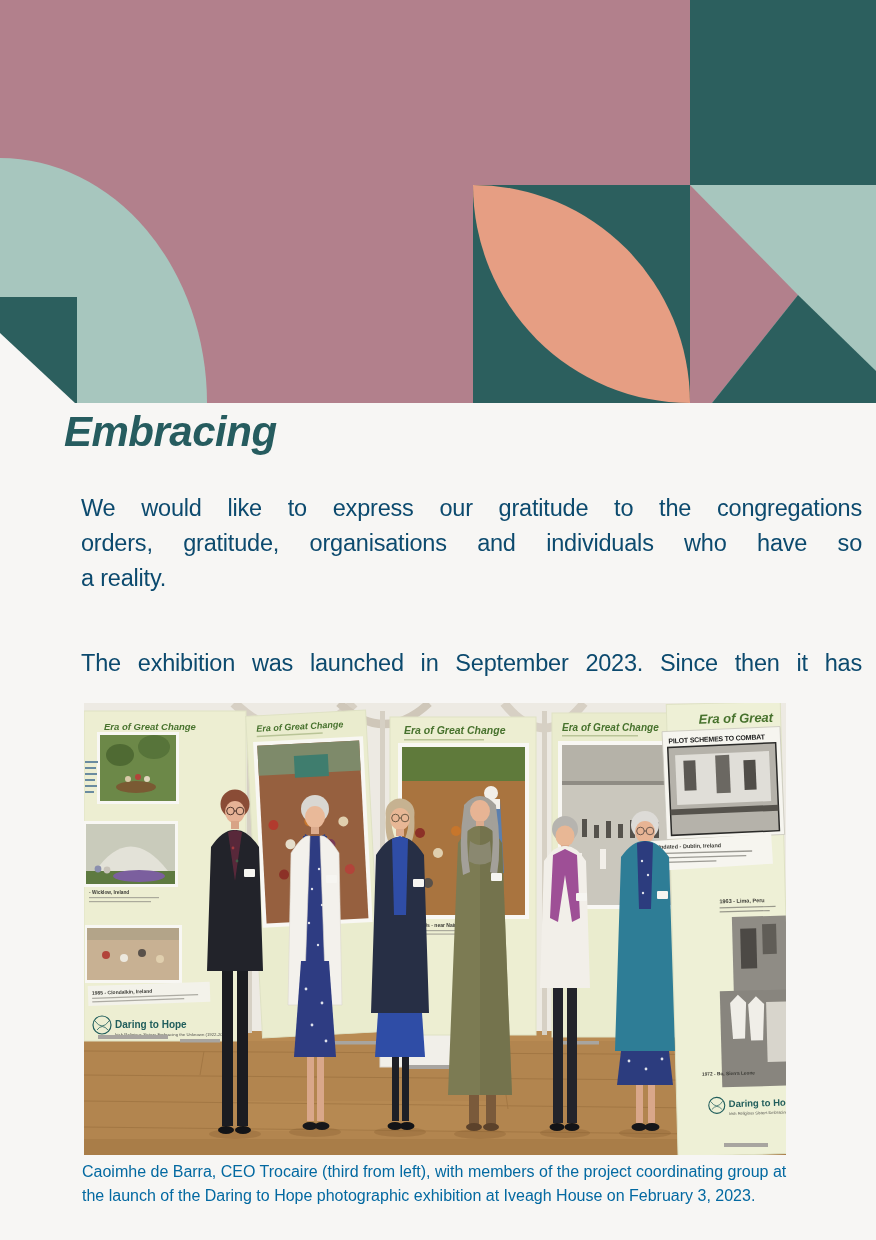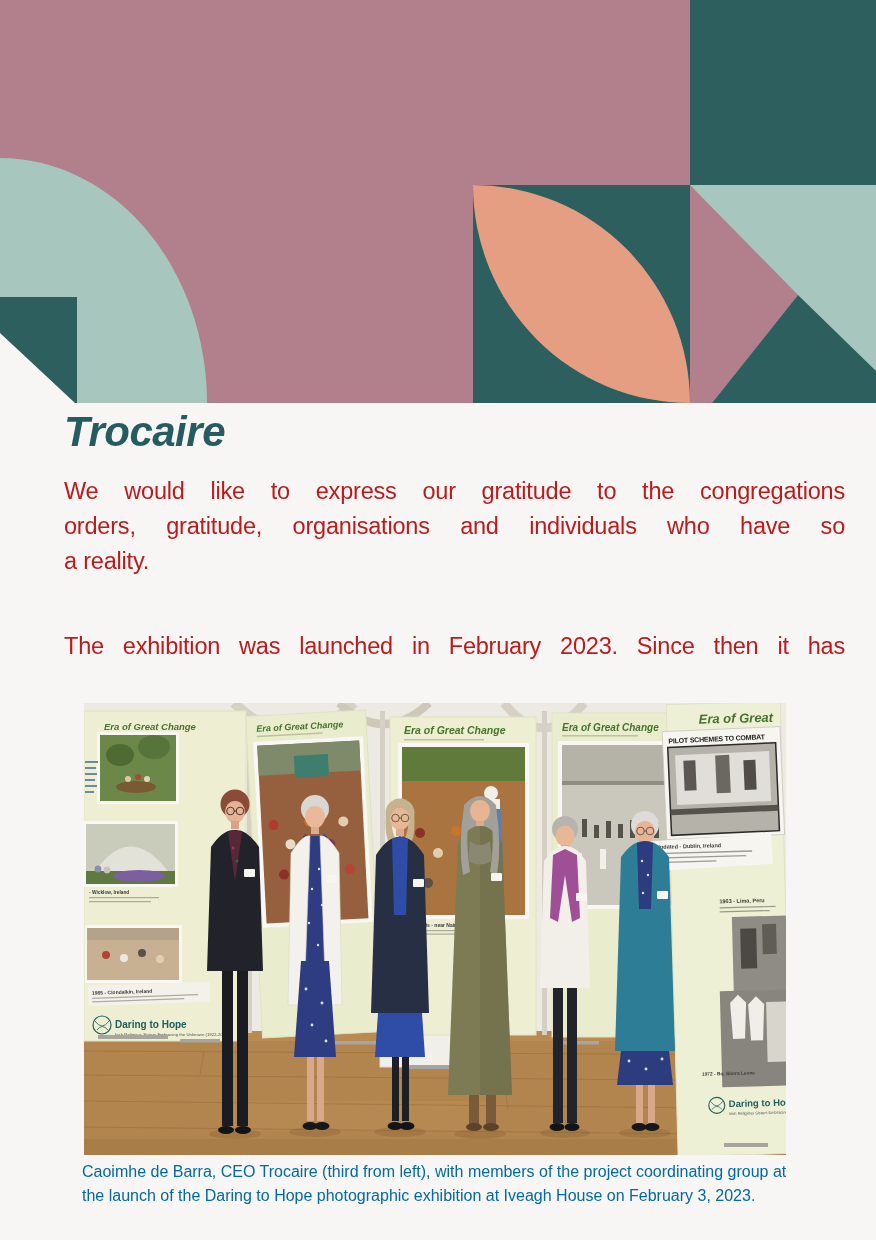--- a/index.html
+++ b/index.html
@@ -7,22 +7,22 @@
     position:relative; width:876px; height:1240px; overflow:hidden;
     background:#f7f6f4; font-family:"Liberation Sans", sans-serif;
   }
   .header-art { position:absolute; left:0; top:0; display:block; }
   .page-title {
     position:absolute; left:64px; top:408px; margin:0;
     font-size:42px; font-weight:bold; font-style:italic;
     color:#265c5f; letter-spacing:-0.5px;
   }
   .body-text {
-    position:absolute; left:64px; width:781px; margin:0;
-    font-size:23.5px; line-height:35px; color:#b91c1c; letter-spacing:-0.2px;
+    position:absolute; left:64px; width:781px; margin:17px;
+    font-size:23.5px; line-height:35px; color:#0c4a6e; letter-spacing:-0.2px;
   }
   .p1 { top:474px; }
   .p2 { top:629px; }
   .jline { display:block; text-align:justify; text-align-last:justify; }
   .jline.last { text-align-last:left; }
   .photo-frame { position:absolute; left:84px; top:703px; width:702px; height:486px; margin:0; }
   .photo-frame svg { display:block; }
   .caption {
     position:absolute; left:82px; top:1160px; width:716px; margin:0;
     font-size:16px; line-height:24px; color:#0369a1;
@@ -44,29 +44,29 @@
     <path d="M0,158 A207,245 0 0 1 207,403 L0,403 Z" fill="#a7c6be"></path>
     <rect x="0" y="297" width="77" height="106" fill="#2c5f5e"></rect>
     <path d="M0,333 L75,403 L0,403 Z" fill="#f7f6f4"></path>
     <rect x="473" y="185" width="217" height="218" fill="#2c5f5e"></rect>
     <path d="M473,185 A217,218 0 0 1 690,403 A217,218 0 0 1 473,185 Z" fill="#e69e83"></path>
     <rect x="690" y="185" width="186" height="218" fill="#a7c6be"></rect>
     <path d="M690,185 L798,295 L712,403 L690,403 Z" fill="#b2808c"></path>
     <path d="M798,295 L876,371 L876,403 L712,403 Z" fill="#2c5f5e"></path>
   </svg>
 
-  <h1 class="page-title">Trocaire</h1>
+  <h1 class="page-title">Embracing</h1>
 
   <p class="body-text p1">
     <span class="jline">We would like to express our gratitude to the congregations</span>
     <span class="jline">orders, gratitude, organisations and individuals who have so</span>
     <span class="jline last">a reality.</span>
   </p>
   <p class="body-text p2">
-    <span class="jline">The exhibition was launched in February 2023. Since then it has</span>
+    <span class="jline">The exhibition was launched in September 2023. Since then it has</span>
   </p>
 
   <figure class="photo-frame">
     <svg width="702" height="452" viewBox="0 0 702 452">
 
       <g>
         <rect width="702" height="452" fill="#edeae3"></rect>
         <path d="M150,0 Q210,58 270,0" fill="none" stroke="#d7d0c4" stroke-width="10"></path>
         <path d="M255,0 Q300,42 345,0" fill="none" stroke="#cfc7b9" stroke-width="8"></path>
         <path d="M420,0 Q460,50 500,0" fill="none" stroke="#d7d0c4" stroke-width="9"></path>

